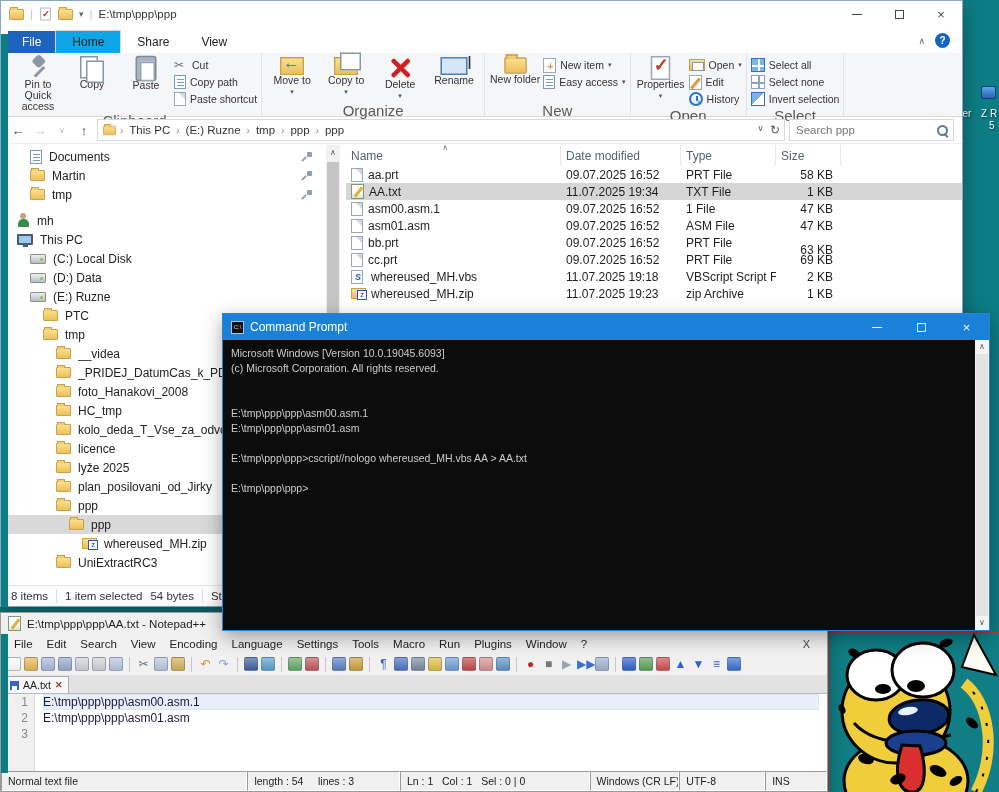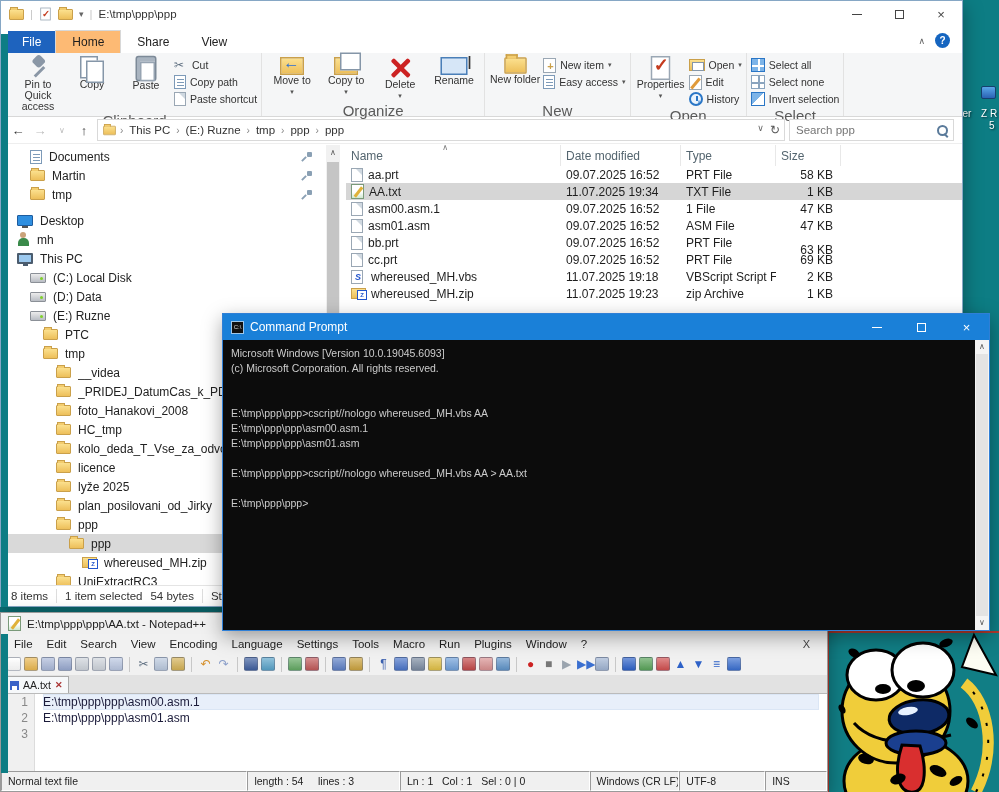--- a/index.html
+++ b/index.html
@@ -87,21 +87,21 @@
   #explorer{left:0;top:0;width:963px;height:607px;border:1px solid #86a7c5;}
   .x-title{height:26px;background:#fff;display:flex;align-items:center;padding-left:8px;gap:6px;font-size:11.5px;color:#333;}
   .x-sep{color:#c8c8c8;}
   .x-controls{margin-left:auto;display:flex;height:100%;}
   .wbtn{width:42px;height:100%;display:flex;align-items:center;justify-content:center;color:#444;font-size:13px;}
   .minbar{width:10px;height:1px;background:#444;display:inline-block;}
   .maxbox{width:9px;height:9px;border:1px solid #444;display:inline-block;}
   .x-tabs{height:26px;background:#fff;display:flex;align-items:flex-end;padding-left:7px;font-size:12px;position:relative;}
   .x-tab{padding:4px 16px;color:#222;}
   .x-tab.file{background:#1e63be;color:#fff;padding:4px 14px;}
-  .x-tab.active{background:#fdba74;border:1px solid #d8d8d8;border-bottom:0;color:#1e1e1e;}
+  .x-tab.active{background:#0ea5e9;border:1px solid #d8d8d8;border-bottom:0;color:#1e1e1e;}
   .x-tabs-right{position:absolute;right:12px;top:6px;display:flex;gap:10px;align-items:center;}
   .qhelp{width:15px;height:15px;border-radius:50%;background:#1565c0;color:#fff;font-size:10px;font-weight:bold;text-align:center;line-height:15px;}
   .chev{color:#666;font-size:9px;}
   .ribbon{height:64px;background:#f5f6f7;border-bottom:1px solid #d8d8d8;display:flex;padding-left:7px;}
   .rgroup{display:flex;flex-direction:column;border-right:1px solid #e2e2e2;padding:2px 4px 0 4px;}
   .rrow{display:flex;flex:1;align-items:flex-start;gap:2px;}
   .rbig{width:52px;display:flex;flex-direction:column;align-items:center;text-align:center;font-size:10.5px;color:#333;padding-top:2px;line-height:11px;}
   .rbig .ic{margin-bottom:3px;margin-top:3px;}
   .rsmallcol{display:flex;flex-direction:column;justify-content:flex-start;gap:1px;padding-top:2px;}
   .rsmall{display:flex;align-items:center;gap:4px;font-size:10.5px;color:#333;height:16px;white-space:nowrap;}
@@ -406,24 +406,20 @@
             <span class="ic ic-f"></span>
             <span class="lab">Martin</span>
             <span class="pin8"></span>
           </div>
           <div class="srow" style="padding-left: 29px;">
             <span class="ic ic-f"></span>
             <span class="lab">tmp</span>
             <span class="pin8"></span>
           </div>
           <div class="sgap"></div>
-          <div class="srow" style="padding-left: 16px;">
-            <span class="ic ic-desk"></span>
-            <span class="lab">Desktop</span>
-          </div>
           <div class="srow" style="padding-left: 16px;">
             <span class="ic ic-user"></span>
             <span class="lab">mh</span>
           </div>
           <div class="srow" style="padding-left: 16px;">
             <span class="ic ic-pc"></span>
             <span class="lab">This PC</span>
           </div>
           <div class="srow" style="padding-left: 29px;">
             <span class="ic ic-drive"></span>
@@ -704,21 +700,20 @@
             <span class="maxbox" style="border-color:#fff"></span>
           </div>
         <div class="cbtn">×</div>
       </div>
     </div>
     <div class="c-body mono" id="console-lines">
         <div class="cline">Microsoft Windows [Version 10.0.19045.6093]</div>
         <div class="cline">(c) Microsoft Corporation. All rights reserved.</div>
         <div class="cline"></div>
         <div class="cline"></div>
-        <div class="cline">E:\tmp\ppp\ppp&gt;cscript//nologo whereused_MH.vbs AA</div>
         <div class="cline">E:\tmp\ppp\ppp\asm00.asm.1</div>
         <div class="cline">E:\tmp\ppp\ppp\asm01.asm</div>
         <div class="cline"></div>
         <div class="cline">E:\tmp\ppp\ppp&gt;cscript//nologo whereused_MH.vbs AA &gt; AA.txt</div>
         <div class="cline"></div>
         <div class="cline">E:\tmp\ppp\ppp&gt;</div>
       </div>
     <div class="c-scroll">
       <div class="up">∧</div>
       <div class="cthumb"></div>

